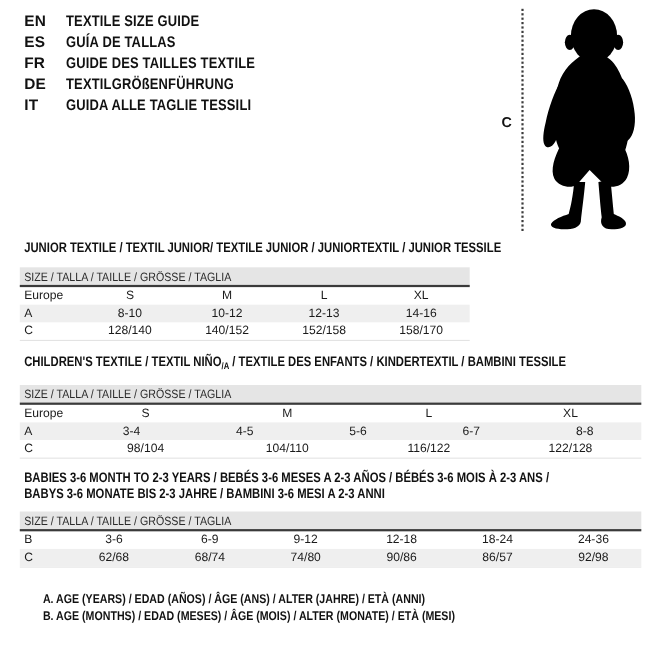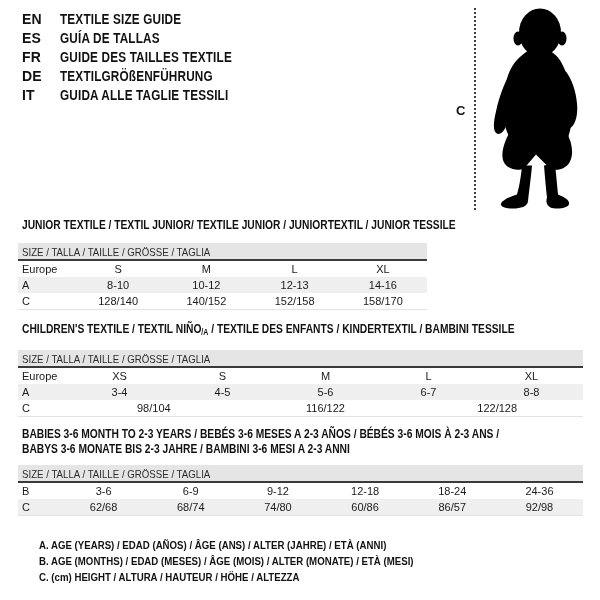--- a/index.html
+++ b/index.html
@@ -122,37 +122,37 @@
 
 <div class="sec-title" style="top:322px;">
   <span class="cond" style="transform:scaleX(0.82);"><span>CHILDREN'S TEXTILE / TEXTIL NIÑO</span><span class="sub-size">/A</span><span> / TEXTILE DES ENFANTS / KINDERTEXTIL / BAMBINI TESSILE</span></span>
 </div>
 <div class="table t2" style="top:350px;">
   <div class="thead">
     <span class="cond">SIZE / TALLA / TAILLE / GRÖSSE / TAGLIA</span>
   </div>
   <div class="trow">
     <span class="lbl">Europe</span>
-    <span class="val">XS</span>
     <span class="val">S</span>
     <span class="val">M</span>
     <span class="val">L</span>
     <span class="val">XL</span>
   </div>
   <div class="trow alt">
     <span class="lbl">A</span>
     <span class="val">3-4</span>
     <span class="val">4-5</span>
     <span class="val">5-6</span>
     <span class="val">6-7</span>
     <span class="val">8-8</span>
   </div>
   <div class="trow">
     <span class="lbl">C</span>
     <span class="val">98/104</span>
+    <span class="val">104/110</span>
     <span class="val">116/122</span>
     <span class="val">122/128</span>
   </div>
 </div>
 
 <div class="sec-title" style="top:427px;">
   <span class="cond" style="transform:scaleX(0.82);">BABIES 3-6 MONTH TO 2-3 YEARS / BEBÉS 3-6 MESES A 2-3 AÑOS / BÉBÉS 3-6 MOIS À 2-3 ANS /</span><br>
   <span class="cond" style="transform:scaleX(0.82);">BABYS 3-6 MONATE BIS 2-3 JAHRE / BAMBINI 3-6 MESI A 2-3 ANNI</span>
 </div>
 <div class="table t3" style="top:465px;">
@@ -166,23 +166,22 @@
     <span class="val">9-12</span>
     <span class="val">12-18</span>
     <span class="val">18-24</span>
     <span class="val">24-36</span>
   </div>
   <div class="trow alt">
     <span class="lbl">C</span>
     <span class="val">62/68</span>
     <span class="val">68/74</span>
     <span class="val">74/80</span>
-    <span class="val">60/86</span>
+    <span class="val">90/86</span>
     <span class="val">86/57</span>
     <span class="val">92/98</span>
   </div>
 </div>
 
 <div class="legend">
   <div class="legend-line"><span class="cond">A. AGE (YEARS) / EDAD (AÑOS) / ÂGE (ANS) / ALTER (JAHRE) / ETÀ (ANNI)</span></div>
   <div class="legend-line"><span class="cond">B. AGE (MONTHS) / EDAD (MESES) / ÂGE (MOIS) / ALTER (MONATE) / ETÀ (MESI)</span></div>
-  <div class="legend-line"><span class="cond">C. (cm) HEIGHT / ALTURA / HAUTEUR / HÖHE / ALTEZZA</span></div>
 </div>
 
 </body></html>

